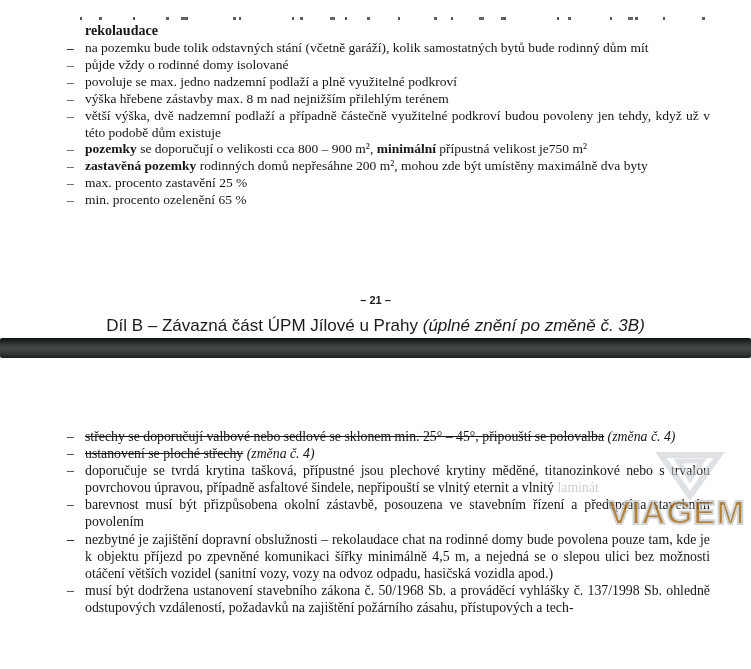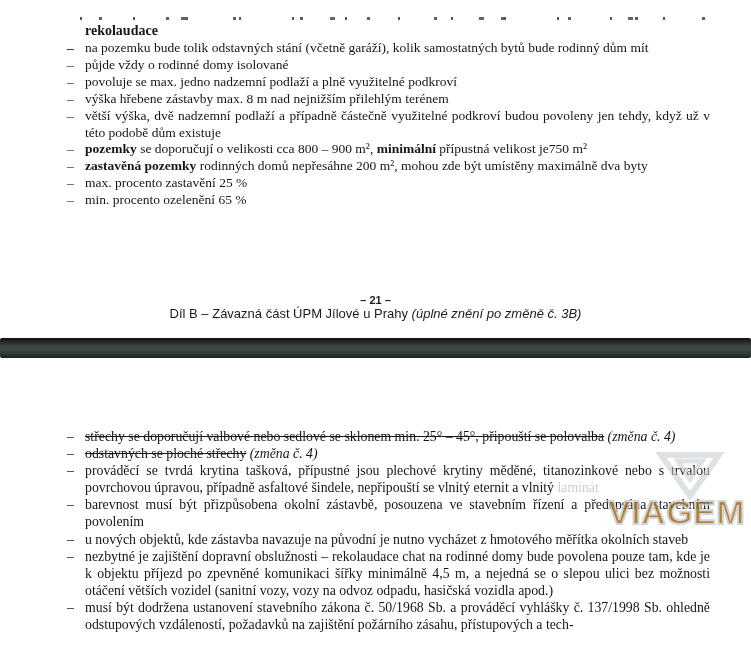--- a/index.html
+++ b/index.html
@@ -30,21 +30,21 @@
   .b{font-weight:bold;}
   .it{font-style:italic;}
   .st{text-decoration:line-through;}
   .fade{opacity:.22;}
   
   .footer{
     position:absolute;top:277px;left:0;right:0;text-align:center;
     font-family:"Liberation Sans", sans-serif;color:#1b1b1b;
   }
   .pageno{font-weight:bold;font-size:11px;line-height:14px;}
-  .docline{font-size:13px;line-height:13px;margin-top:0;}
+  .docline{font-size:17px;line-height:13px;margin-top:12px;}
   
   .pagebreak{
     position:absolute;top:338px;left:0;width:751px;height:20px;
     background:linear-gradient(180deg,#0e1111 0%,#22._ 0%,#191c1c 8%,#3c4141 38%,#434848 52%,#323737 78%,#1d2020 96%);
     background:linear-gradient(180deg,#101313 0%,#1a1d1d 10%,#3c4141 40%,#434848 55%,#303535 80%,#1b1e1e 100%);
     border-radius:2px;
   }
   
   .page2{position:absolute;top:428px;left:0;right:0;}
   
@@ -119,33 +119,32 @@
 <div class="pagebreak"></div>
 
 <div class="page2">
   <ul class="dash-list">
     <li>
       <span class="dash">–</span>
       <span class="st">střechy se doporučují valbové nebo sedlové se sklonem min. 25° – 45°, připouští se polovalba</span><span class="it"> (změna č. 4)</span>
     </li>
     <li>
       <span class="dash">–</span>
-      <span class="st">odstavných se ploché střechy</span><span class="it"> (změna č. 4)</span>
+      <span class="st">ustanovení se ploché střechy</span><span class="it"> (změna č. 4)</span>
     </li>
     <li>
       <span class="dash">–</span>
-      <span>prováděcí se tvrdá krytina tašková, přípustné jsou plechové krytiny měděné, titanozinkové nebo s trvalou povrchovou úpravou, případně asfaltové šindele, nepřipouští se vlnitý eternit a vlnitý </span><span class="fade">laminát</span>
+      <span>doporučuje se tvrdá krytina tašková, přípustné jsou plechové krytiny měděné, titanozinkové nebo s trvalou povrchovou úpravou, případně asfaltové šindele, nepřipouští se vlnitý eternit a vlnitý </span><span class="fade">laminát</span>
     </li>
     <li>
       <span class="dash">–</span>
       <span>barevnost musí být přizpůsobena okolní zástavbě, posouzena ve stavebním řízení a předepsána stavebním povolením</span>
     </li>
     <li>
       <span class="dash">–</span>
-      <span>u nových objektů, kde zástavba navazuje na původní je nutno vycházet z hmotového měřítka okolních staveb</span>
     </li>
     <li>
       <span class="dash">–</span>
       <span>nezbytné je zajištění dopravní obslužnosti – rekolaudace chat na rodinné domy bude povolena pouze tam, kde je k objektu příjezd po zpevněné komunikaci šířky minimálně 4,5 m, a nejedná se o slepou ulici bez možnosti otáčení větších vozidel (sanitní vozy, vozy na odvoz odpadu, hasičská vozidla apod.)</span>
     </li>
     <li>
       <span class="dash">–</span>
       <span>musí být dodržena ustanovení stavebního zákona č. 50/1968 Sb. a prováděcí vyhlášky č. 137/1998 Sb. ohledně odstupových vzdáleností, požadavků na zajištění požárního zásahu, přístupových a tech-</span>
     </li>
   </ul>

